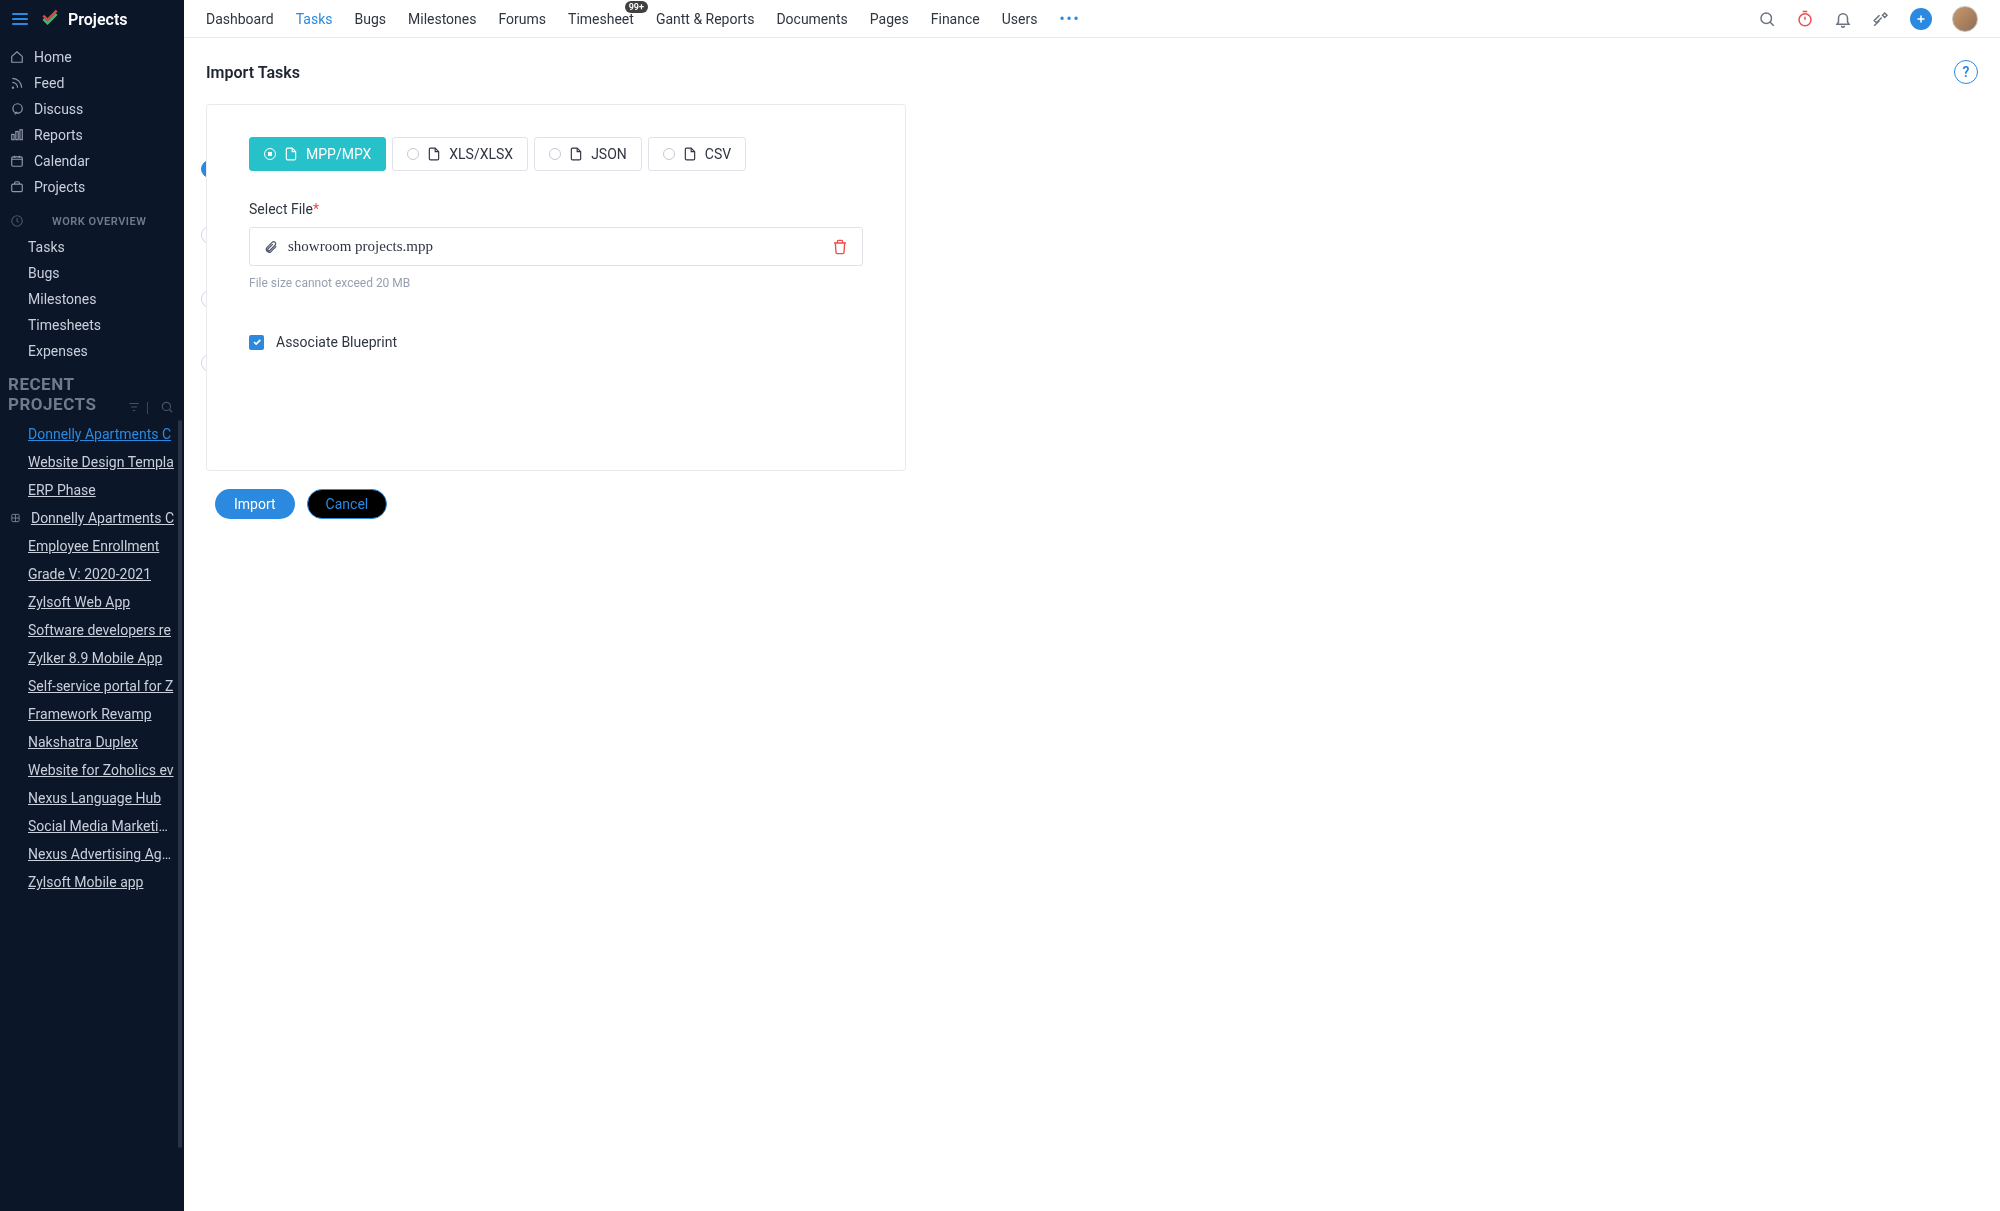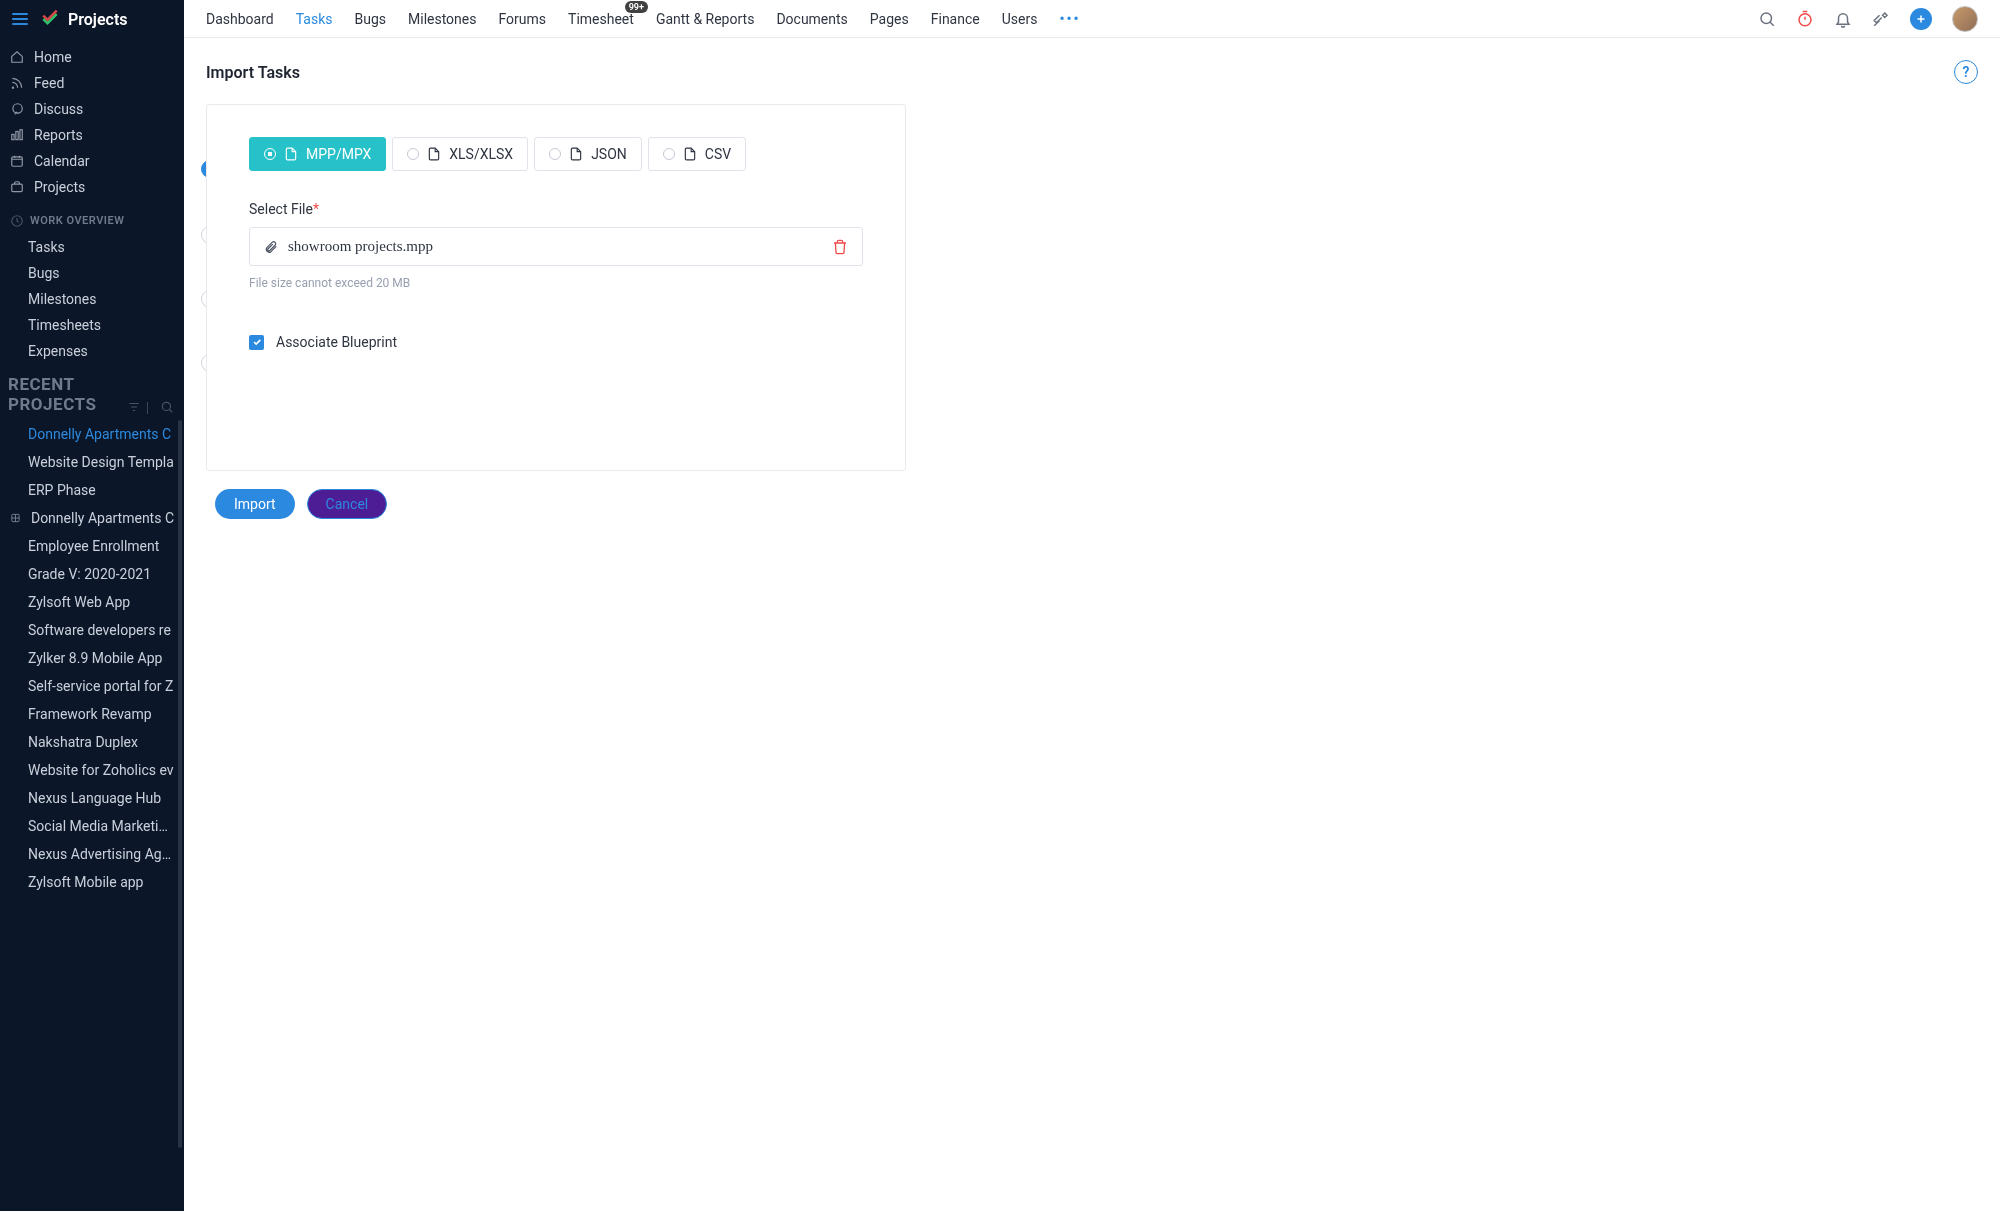--- a/index.html
+++ b/index.html
@@ -7,28 +7,28 @@
 .app { display: flex; height: 100vh; }
 .sidebar { width: 184px; background: #0c1629; color: #a9b2c0; display: flex; flex-direction: column; flex-shrink: 0; }
 .sidebar-header { display: flex; align-items: center; height: 38px; padding: 0 8px; gap: 8px; }
 .hamburger-icon { display: flex; flex-direction: column; gap: 3px; padding: 4px; cursor: pointer; }
 .hamburger-icon span { width: 16px; height: 2px; background: #2b8adf; border-radius: 1px; }
 .brand { display: flex; align-items: center; gap: 8px; color: #fff; font-weight: 600; font-size: 16px; }
 .brand-logo { width: 20px; height: 20px; }
 .nav-list { padding-top: 6px; }
 .nav-item { display: flex; align-items: center; gap: 10px; padding: 5px 10px; color: #c9d0db; font-size: 14px; cursor: pointer; }
 .nav-item svg { width: 14px; height: 14px; opacity: 0.7; }
-.section-heading { display: flex; align-items: flex-start; gap: 6px; padding: 14px 10px 6px 10px; font-size: 11px; font-weight: 600; letter-spacing: 0.5px; color: #707a8d; }
+.section-heading { display: flex; align-items: center; gap: 28px; padding: 14px 10px 6px 10px; font-size: 11px; font-weight: 600; letter-spacing: 0.5px; color: #707a8d; }
 .section-heading svg { width: 14px; height: 14px; opacity: 0.6; }
 .sub-item { padding: 5px 10px 5px 28px; color: #c9d0db; font-size: 14px; cursor: pointer; }
 .recent-header { display: flex; align-items: flex-end; padding: 10px 10px 6px 8px; font-size: 17px; font-weight: 700; letter-spacing: 0.5px; color: #707a8d; }
 .recent-header-title { flex: 1; }
 .recent-header .micro { width: 14px; height: 14px; margin-left: 6px; opacity: 0.6; cursor: pointer; }
 .recent-header .divider { width: 1px; height: 12px; background: #3c465a; margin: 0 6px; }
-.project-item { padding: 6px 10px 6px 28px; color: #c9d0db; font-size: 14px; white-space: nowrap; overflow: hidden; text-overflow: ellipsis; cursor: pointer; }
+.project-item { padding: 6px 10px 6px 28px; color: #c9d0db; font-size: 14px; white-space: nowrap; overflow: hidden; text-overflow: ellipsis; cursor: pointer; text-decoration: underline; }
 .project-item.highlighted { color: #2b8adf; }
 .project-item.with-icon { display: flex; align-items: center; gap: 10px; padding-left: 10px; }
 .project-item.with-icon svg { width: 14px; height: 14px; opacity: 0.6; }
 .sidebar-scroll { position: relative; flex: 1; overflow: hidden; }
 .sb-scrollbar { position: absolute; right: 2px; top: 0; width: 4px; height: 92%; background: #2a3345; border-radius: 2px; }
 
 .main { flex: 1; display: flex; flex-direction: column; min-width: 0; }
 .topbar { height: 38px; display: flex; align-items: center; padding: 0 22px; border-bottom: 1px solid #e9eaee; }
 .tabs { display: flex; gap: 22px; align-items: center; }
 .tab { font-size: 14px; color: #2f3541; cursor: pointer; position: relative; }
@@ -70,21 +70,21 @@
 .file-box .trash { margin-left: auto; width: 16px; height: 16px; color: #f04b4b; cursor: pointer; }
 .hint { margin-top: 10px; font-size: 12px; color: #98a0b0; }
 
 .checkbox-row { margin-top: 44px; display: flex; align-items: center; gap: 12px; font-size: 14px; }
 .cb { width: 15px; height: 15px; border-radius: 2px; background: #2b8adf; display: flex; align-items: center; justify-content: center; }
 .cb svg { width: 10px; height: 10px; }
 
 .actions { margin-top: 18px; display: flex; gap: 12px; }
 .btn { padding: 6px 18px; border-radius: 16px; font-size: 14px; cursor: pointer; border: 1px solid transparent; }
 .btn-primary { background: #2b8adf; color: #fff; }
-.btn-secondary { background: #4c1d95; color: #2b8adf; border-color: #2b8adf; }
+.btn-secondary { background: #000000; color: #2b8adf; border-color: #2b8adf; }
 </style>
 </head>
 <body>
 
 <div class="app">
   <aside class="sidebar">
     <div class="sidebar-header">
       <div class="hamburger-icon">
           <span></span>
           <span></span>

